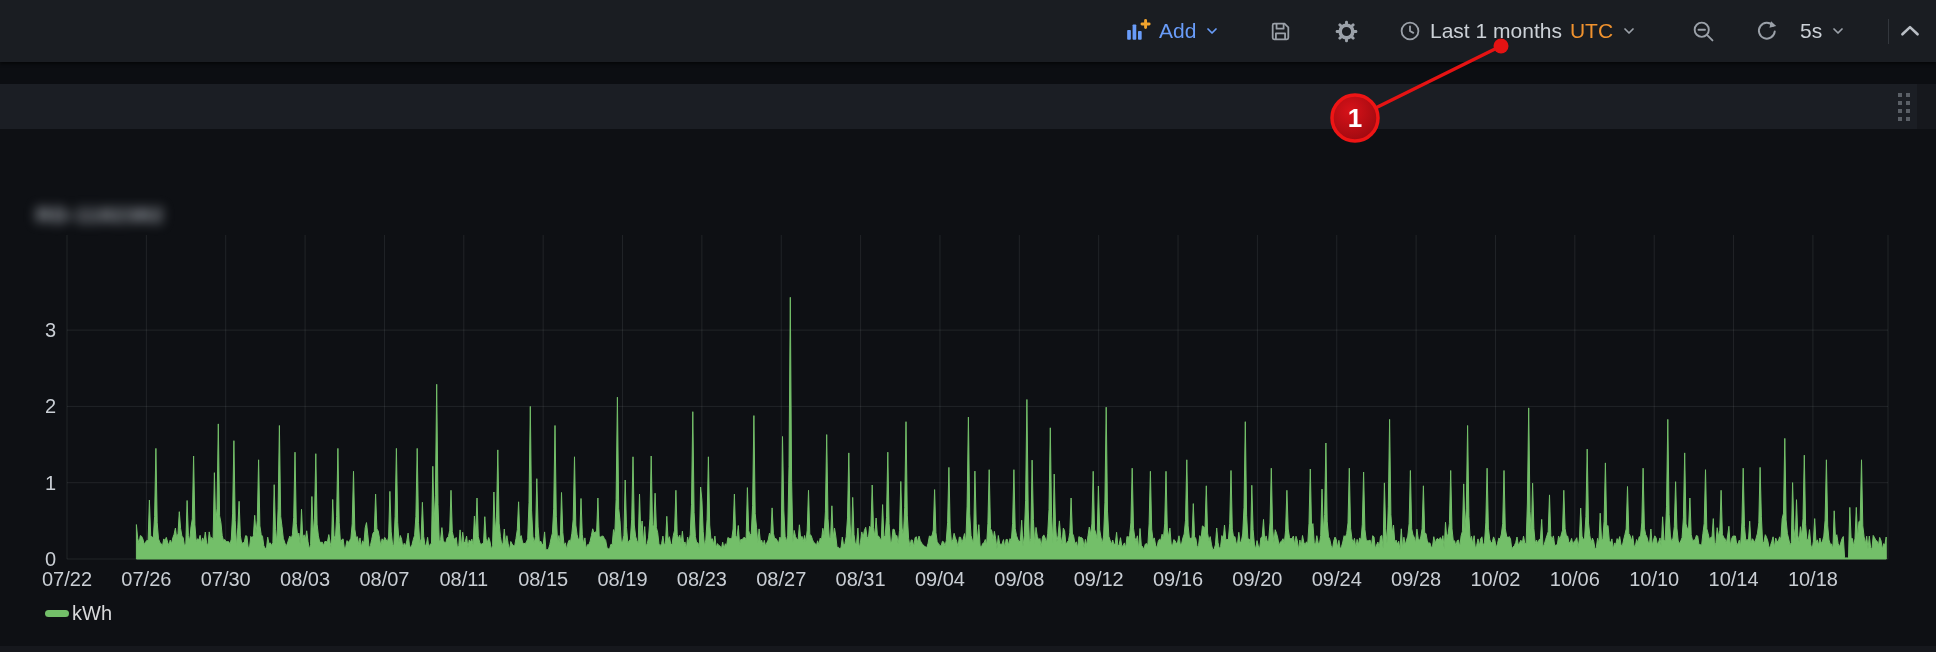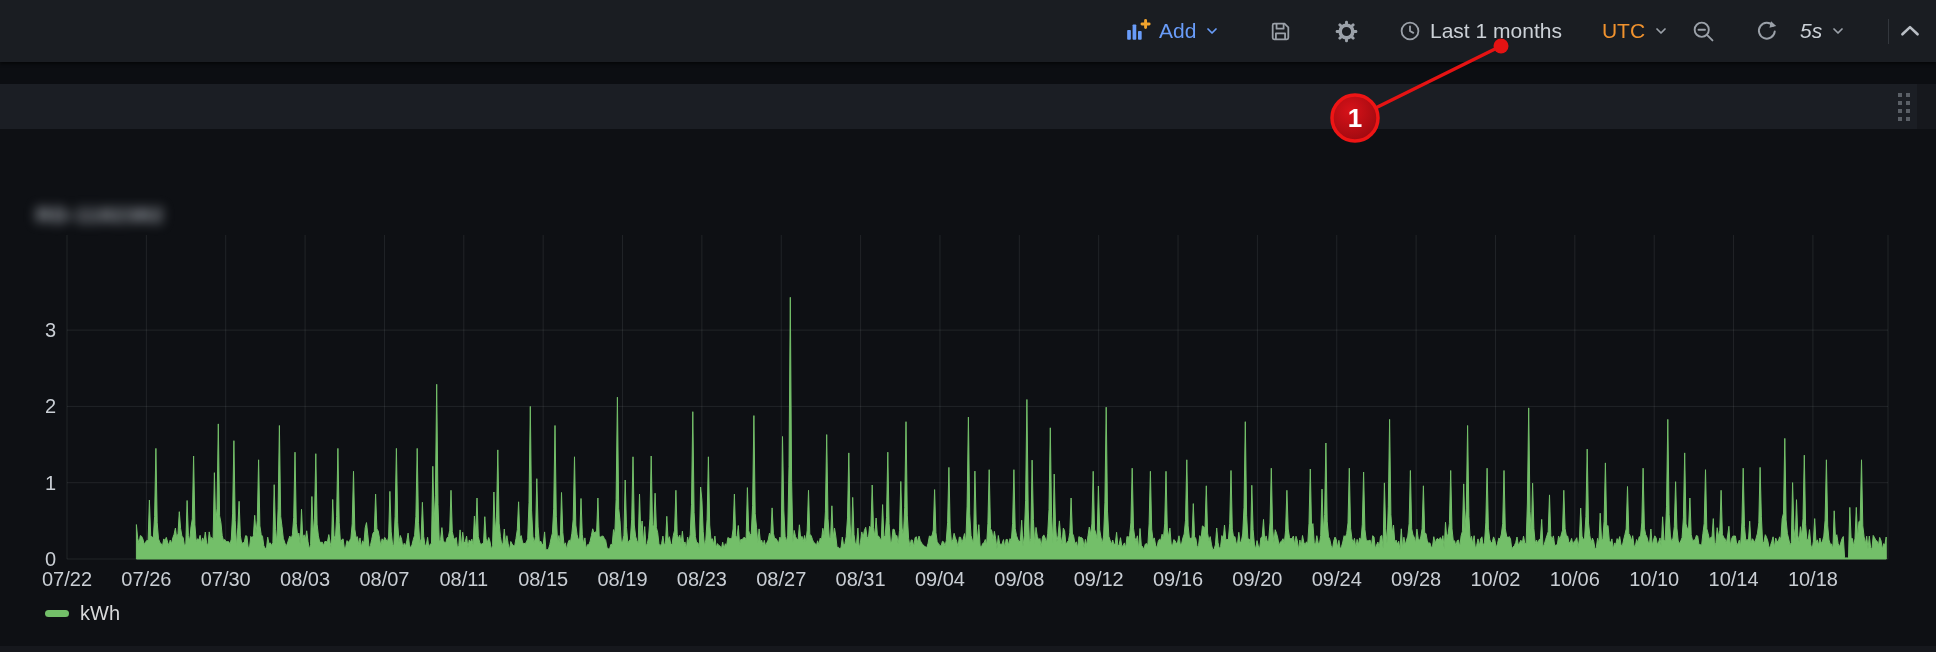--- a/index.html
+++ b/index.html
@@ -12,35 +12,35 @@
   .row-band { position:absolute; left:0; top:84px; width:1917px; height:45px; background:#1b1e24; }
   .main-area { position:absolute; left:0; top:129px; width:1936px; height:517px; background:#0e1014; }
 
   
   .toolbar { position:absolute; left:0; top:0; width:1936px; height:62px; background:#1a1d22;
              box-shadow:0 2px 3px rgba(0,0,0,0.55); }
   .tb-item { position:absolute; top:0; height:62px; display:flex; align-items:center; gap:8px;
              color:#ccd1d7; font-size:21px; cursor:pointer; }
   .tb-item svg { display:block; }
   .add-label { color:#699cf9; font-weight:500; }
-  .utc-label { color:#f0922e; font-weight:500;margin-left:32px; }
+  .utc-label { color:#f0922e; font-weight:500; }
   .tb-divider { position:absolute; left:1888px; top:19px; width:1px; height:25px; background:#33373d; }
 
   
   .grip { position:absolute; left:1896px; top:92px; cursor:grab; }
 
   
   .panel-title { position:absolute; left:36px; top:203px; font-size:21px; font-weight:600;
                  color:#aab0b8; letter-spacing:1px; filter:blur(6px); cursor:pointer; }
 
   
   #chart-svg { position:absolute; left:0; top:0; width:1936px; height:652px; }
 
   
-  .legend { position:absolute; left:45px; top:602px; display:flex; align-items:center; gap:11px; cursor:pointer; }
+  .legend { position:absolute; left:45px; top:602px; display:flex; align-items:center; gap:3px; cursor:pointer; }
   .legend-swatch { width:24px; height:7px; border-radius:4px; }
   .legend-label { font-size:20px; color:#d8d9da; }
 
   .bottom-sliver { position:absolute; left:0; top:646px; width:1936px; height:6px; background:#16181d; }
 
   
   #annotation-svg { position:absolute; left:0; top:0; width:1936px; height:652px; pointer-events:none; }
 </style>
 </head>
 <body>
@@ -112,21 +112,21 @@
       </svg>
     </div>
 
     <div class="tb-item" style="left:1754px;">
       <svg width="25" height="25" viewBox="0 0 24 24">
         <path d="M18.2 6.4A7.6 7.6 0 1 0 19.9 12" fill="none" stroke="#9ba1a9" stroke-width="1.9" stroke-linecap="round"></path>
         <polygon points="16.4,2.2 21.3,6.7 14.8,8.3" fill="#9ba1a9"></polygon>
       </svg>
     </div>
 
-    <div class="tb-item" style="left:1800px;font-style:italic;">
+    <div class="tb-item" style="left:1800px;">
       <span>5s</span>
       <svg width="16" height="16" viewBox="0 0 24 24">
         <path d="M6 9l6 6 6-6" stroke="#9ba1a9" stroke-width="2.6" fill="none" stroke-linecap="round" stroke-linejoin="round"></path>
       </svg>
     </div>
 
     <div class="tb-divider"></div>
 
     <div class="tb-item" style="left:1897px;">
       <svg width="26" height="26" viewBox="0 0 24 24">

